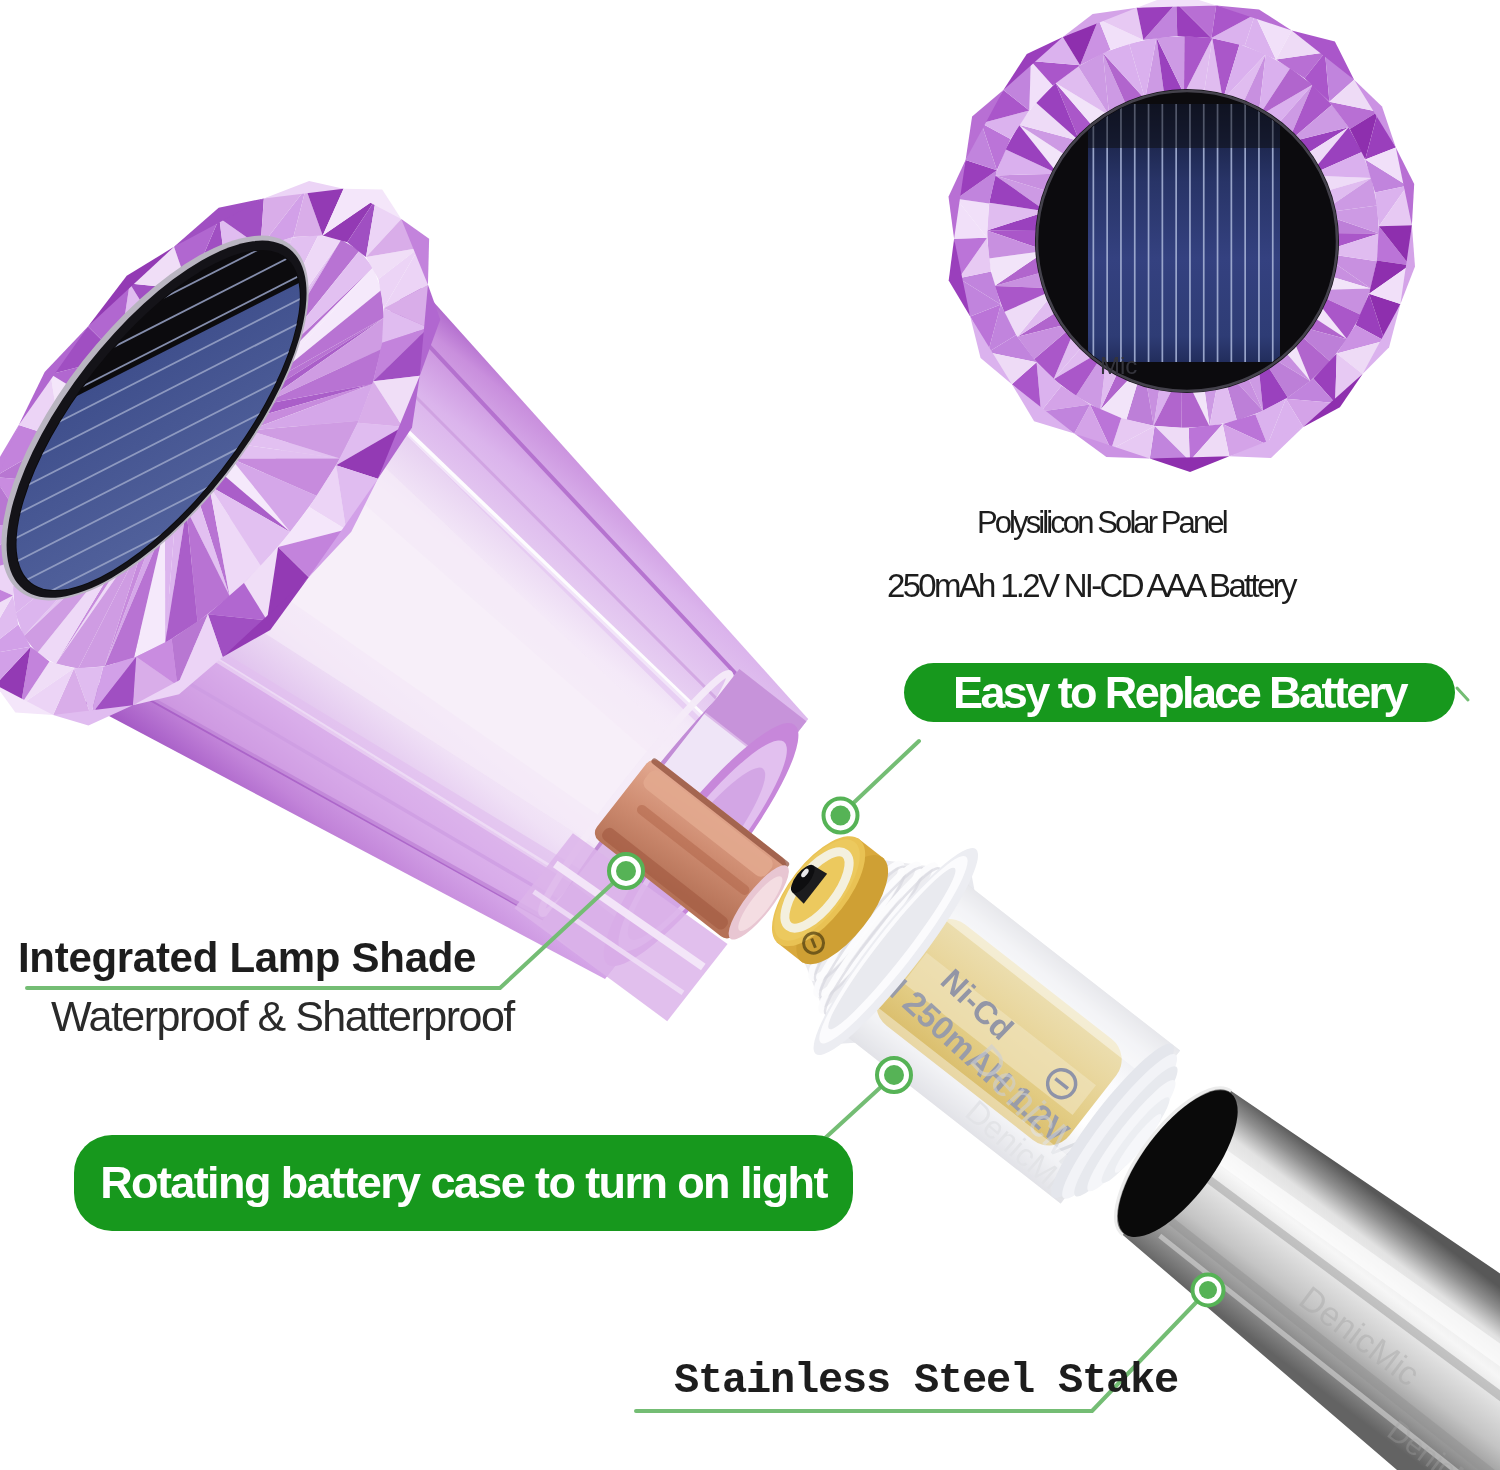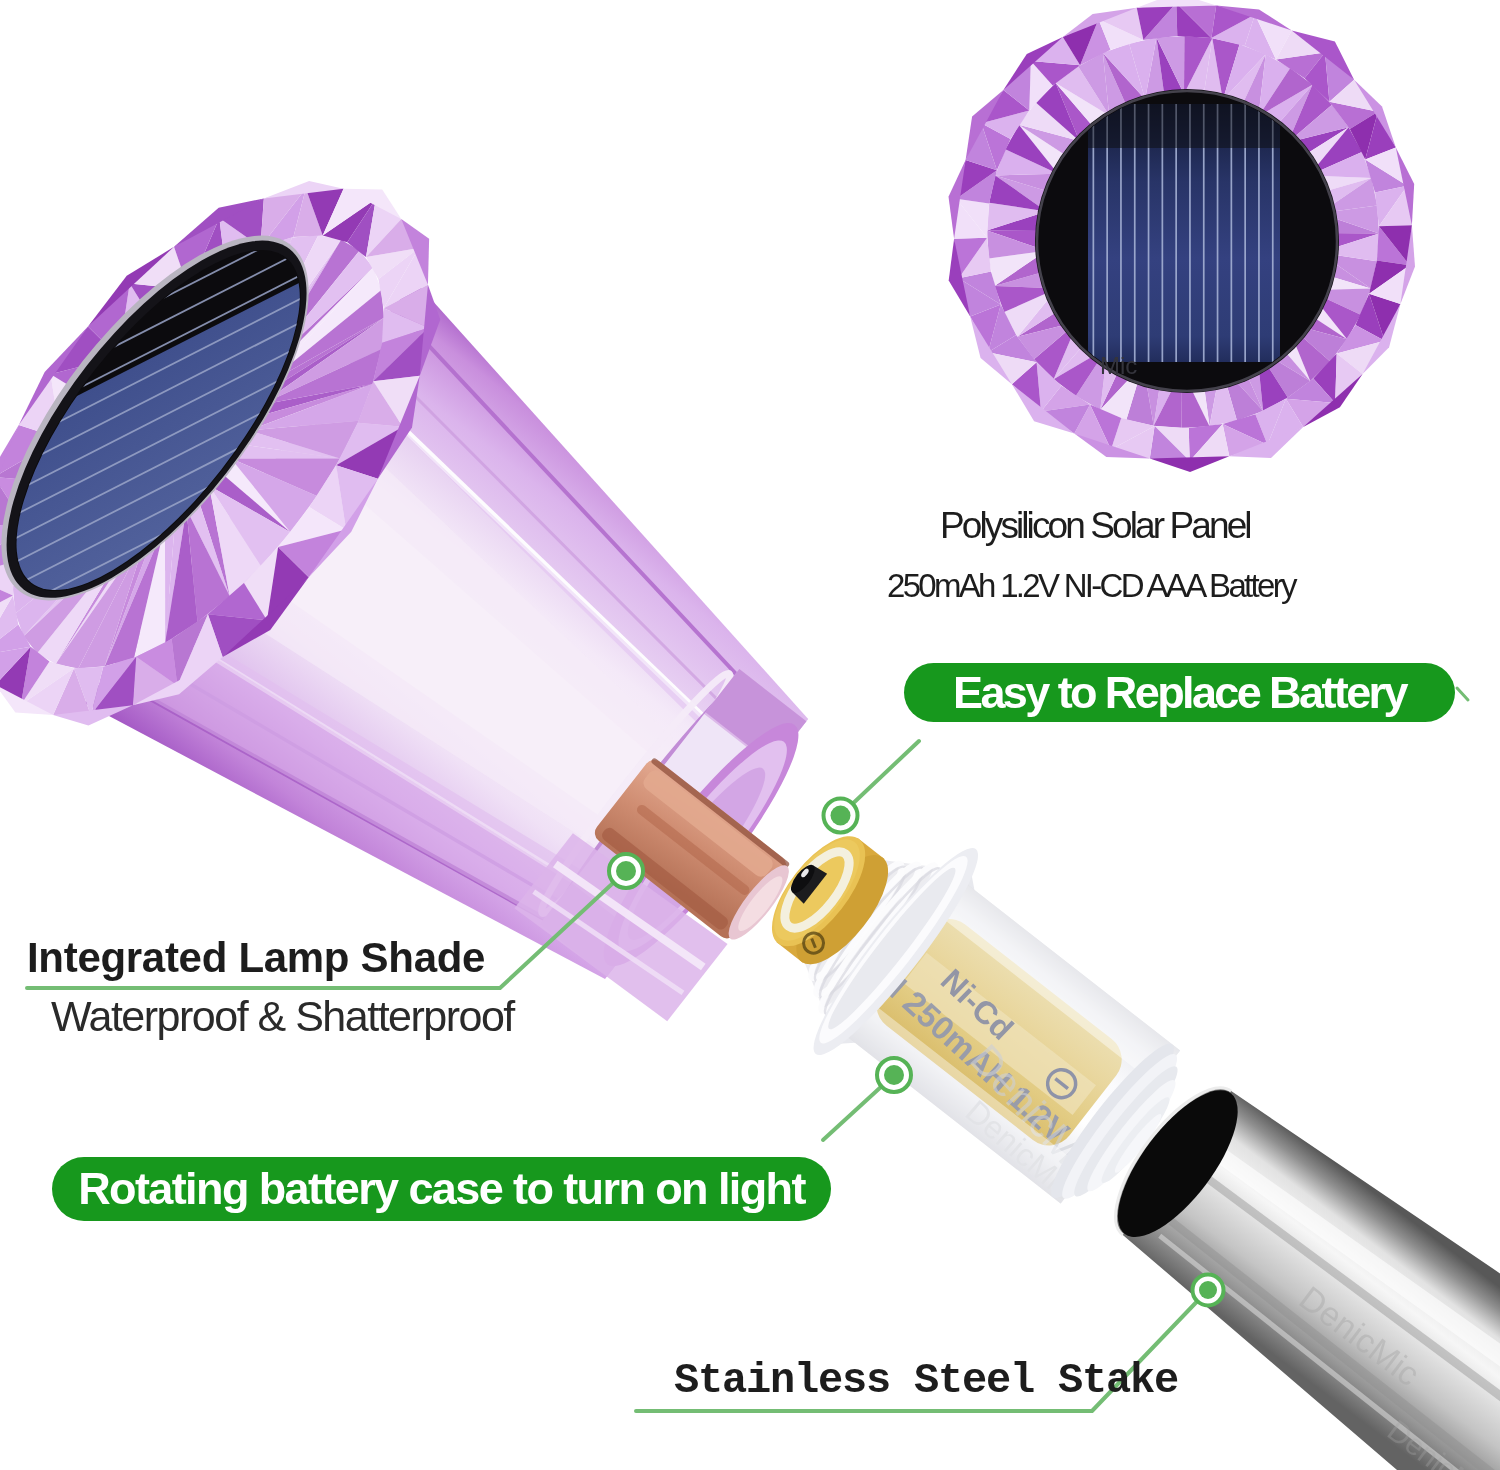--- a/index.html
+++ b/index.html
@@ -572,18 +572,18 @@
       <circle cx="626" cy="871" r="17" fill="#ffffff" stroke="#56b356" stroke-width="4"></circle>
       <circle cx="626" cy="871" r="10" fill="#56b356"></circle>
       <circle cx="840.5" cy="815.5" r="17" fill="#ffffff" stroke="#56b356" stroke-width="4"></circle>
       <circle cx="840.5" cy="815.5" r="10" fill="#56b356"></circle>
       <circle cx="894" cy="1075" r="17" fill="#ffffff" stroke="#56b356" stroke-width="4"></circle>
       <circle cx="894" cy="1075" r="10" fill="#56b356"></circle>
       <circle cx="1208" cy="1290" r="15.5" fill="#ffffff" stroke="#56b356" stroke-width="4"></circle>
       <circle cx="1208" cy="1290" r="9" fill="#56b356"></circle>
     </g>
   </svg>
-<div class="txt" id="t1" style="left:940px; top:507px; font-size:37px; letter-spacing:-2.9px;">Polysilicon Solar Panel</div>
+<div class="txt" id="t1" style="left:977px; top:507px; font-size:31px; letter-spacing:-2.9px;">Polysilicon Solar Panel</div>
 <div class="txt" id="t2" style="left:887px; top:569px; font-size:33px; letter-spacing:-2.7px;">250mAh 1.2V NI-CD AAA Battery</div>
 <div class="pill" id="p1" style="left:904px; top:663px; width:551px; height:59px; border-radius:36.5px; font-size:45px; letter-spacing:-2.6px;">Easy to Replace Battery</div>
-<div class="txt" id="t3" style="left:27px; top:936.5px; font-size:42px; font-weight:bold; letter-spacing:-0.3px;">Integrated Lamp Shade</div>
+<div class="txt" id="t3" style="left:18px; top:936.5px; font-size:42px; font-weight:bold; letter-spacing:-0.3px;">Integrated Lamp Shade</div>
 <div class="txt" id="t4" style="left:51px; top:995px; font-size:43px; color:#2a2a2a; letter-spacing:-1.5px;">Waterproof &amp; Shatterproof</div>
-<div class="pill" id="p2" style="left:52px; top:1135px; width:779px; height:64px; border-radius:38px; font-size:45px; letter-spacing:-1.6px;margin-top:22px;">Rotating battery case to turn on light</div>
+<div class="pill" id="p2" style="left:74px; top:1135px; width:779px; height:96px; border-radius:38px; font-size:45px; letter-spacing:-1.6px;">Rotating battery case to turn on light</div>
 <div class="txt" id="t5" style="left:674px; top:1360px; font-size:42px; font-weight:bold; letter-spacing:-1.2px;font-family:Liberation Mono, monospace;">Stainless Steel Stake</div>
 </body></html>

